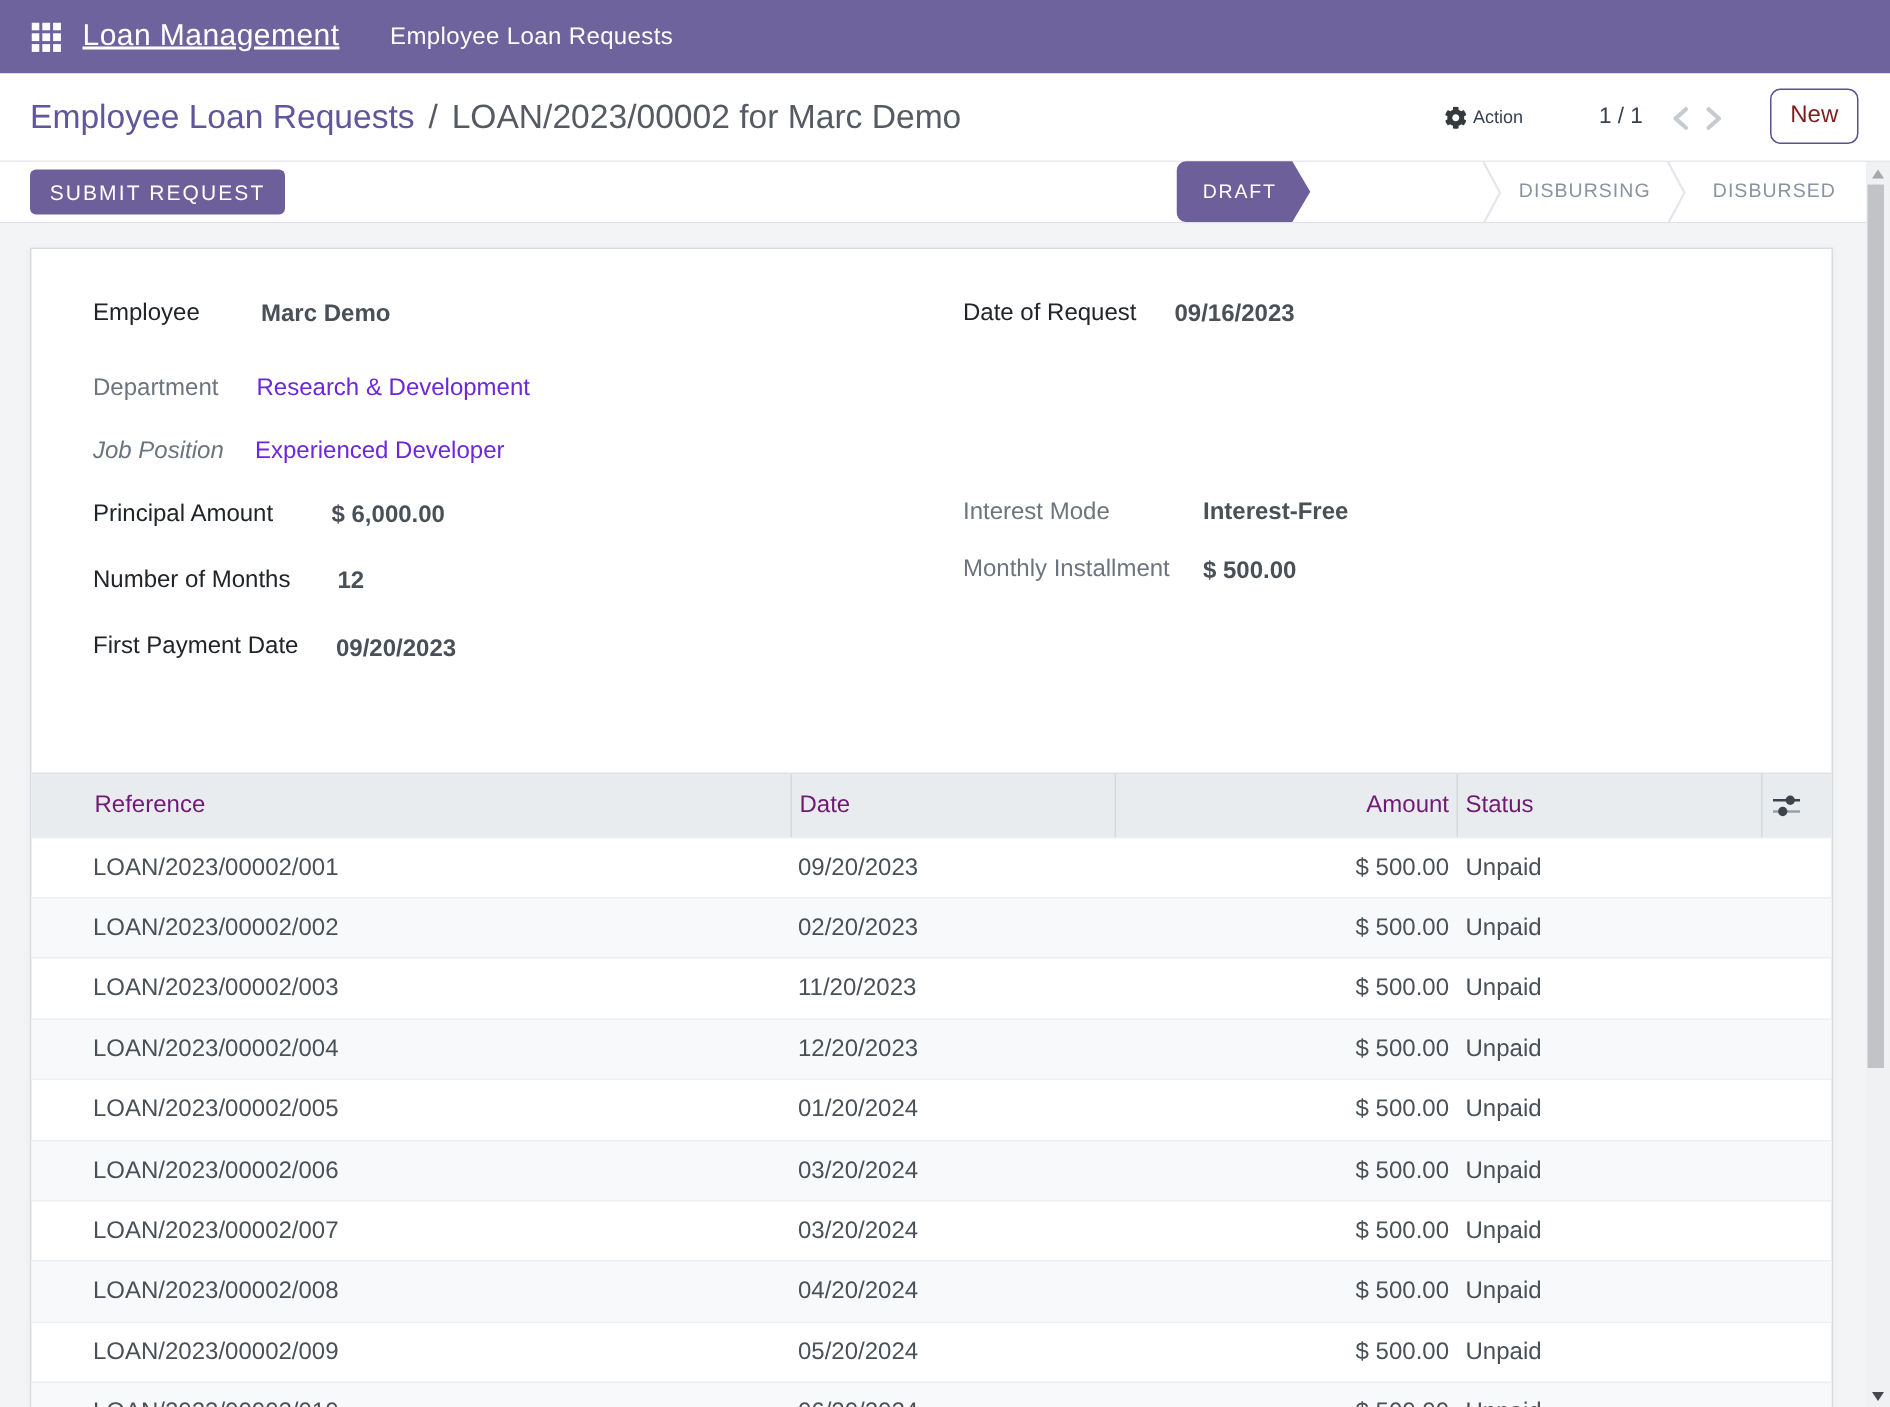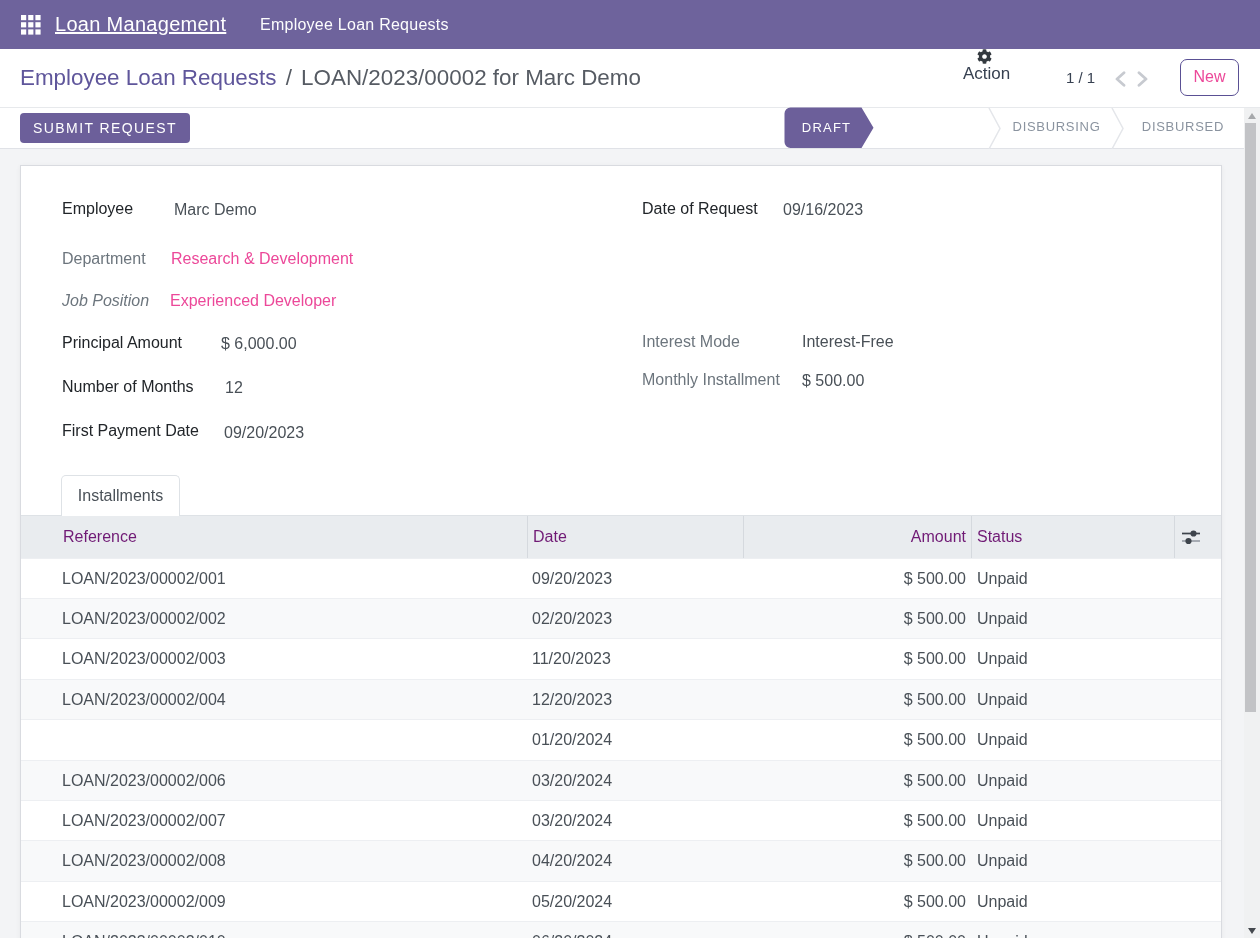--- a/index.html
+++ b/index.html
@@ -9,42 +9,42 @@
   
   #navbar { position:absolute; left:0; top:0; width:1260px; height:49px; background:#6e639c; }
   #navbar .brand { position:absolute; left:55px; top:0; line-height:49px; font-size:20px; letter-spacing:0.3px; color:#fff;text-decoration:underline; }
   #navbar .submenu { position:absolute; left:260px; top:0; line-height:50px; font-size:16px; letter-spacing:0.25px; color:#fdfdfd; }
 
   
   #cpanel { position:absolute; left:0; top:49px; width:1260px; height:59px; background:#fff; border-bottom:1px solid #e7e9ec; }
   .breadcrumb { position:absolute; left:20px; top:0; line-height:58px; font-size:22.4px; white-space:nowrap; }
   .breadcrumb a { color:#5f569b; text-decoration:none; }
   .breadcrumb .cur { color:#565b63; }
-  .cp-action { position:absolute; left:963px; top:0; height:58px; display:flex; align-items:center; font-size:17px; color:#374151;flex-direction:column; }
+  .cp-action { position:absolute; left:963px; top:0; height:58px; display:flex; align-items:center; font-size:12px; color:#374151; }
   .cp-action svg { margin-right:4px; }
   .pager { position:absolute; left:1066px; top:0; line-height:58px; font-size:15px; color:#374151; }
   .chev { position:absolute; }
-  #btn-new { position:absolute; left:1180px; top:10px; width:59px; height:37px; border:1.5px solid #5a5094; border-radius:7px; background:#fff; color:#ec4899; font-size:16px; text-align:center; line-height:34px; }
+  #btn-new { position:absolute; left:1180px; top:10px; width:59px; height:37px; border:1.5px solid #5a5094; border-radius:7px; background:#fff; color:#7f1d1d; font-size:16px; text-align:center; line-height:34px; }
 
   
   #statusrow { position:absolute; left:0; top:108px; width:1260px; height:41px; background:#fff; border-bottom:1px solid #e0e2e7; }
   #btn-submit { position:absolute; left:20px; top:5px; width:170px; height:30px; background:#6c5f9a; border-radius:4px; color:#fff; font-size:14px; letter-spacing:1.4px; line-height:30px; text-align:center; }
   .st-label { position:absolute; top:0; height:40px; line-height:38px; font-size:13px; letter-spacing:0.7px; color:#8a939f; text-align:center; }
   .st-sep { position:absolute; top:0; }
 
   
   #content { position:absolute; left:0; top:149px; width:1260px; height:789px; background:#f3f4f6; }
   #sheet { position:absolute; left:20px; top:16px; width:1202px; height:800px; background:#fff; border:1px solid #d9dbe0; box-shadow:0 1px 5px rgba(0,0,0,.05); }
 
   
   .frow { position:absolute; font-size:16px; line-height:22px; white-space:nowrap; }
   .lab  { color:#212529; }
   .labm { color:#6c757d; }
-  .val  { color:#495057; }
-  .vlink{ color:#ec4899; }
+  .val  { color:#495057;font-weight:bold; }
+  .vlink{ color:#6d28d9; }
 
   
   #tabline { position:absolute; left:0; top:349px; width:1200px; border-bottom:1px solid #dee2e6; }
   #tab { position:absolute; left:40px; top:309px; width:119px; height:41px; background:#fff; border:1px solid #dee2e6; border-bottom:0; border-radius:5px 5px 0 0; font-size:16px; color:#495057; text-align:center; line-height:39px; }
 
   
   #thead { position:absolute; left:0; top:350px; width:1200px; height:41.5px; background:#e9ecef; font-size:16px; color:#701a75; }
   #thead .hsep { position:absolute; top:0; width:1px; height:41.5px; background:#d5d9de; }
   #thead div.htxt { position:absolute; top:0; line-height:41px; }
   .trow { position:absolute; left:0; width:1200px; height:40.4px; border-top:1px solid #edeff2; font-size:16px; color:#495057; }
@@ -130,21 +130,20 @@
     <div class="frow val" style="left:203px; top:256px;">09/20/2023</div>
 
     <div class="frow lab" style="left:621px; top:32px;">Date of Request</div>
     <div class="frow val" style="left:762px; top:33px;">09/16/2023</div>
     <div class="frow labm" style="left:621px; top:165px;">Interest Mode</div>
     <div class="frow val" style="left:781px; top:165px;">Interest-Free</div>
     <div class="frow labm" style="left:621px; top:203px;">Monthly Installment</div>
     <div class="frow val" style="left:781px; top:204px;">$ 500.00</div>
 
     <div id="tabline"></div>
-    <div id="tab">Installments</div>
 
     <div id="thead">
       <div class="htxt" style="left:42px;">Reference</div>
       <div class="htxt" style="left:512px;">Date</div>
       <div class="htxt" style="left:722px; width:223px; text-align:right;">Amount</div>
       <div class="htxt" style="left:956px;">Status</div>
       <div class="hsep" style="left:506px;"></div>
       <div class="hsep" style="left:722px;"></div>
       <div class="hsep" style="left:950px;"></div>
       <div class="hsep" style="left:1153px;"></div>
@@ -174,20 +173,21 @@
         <div class="c" style="left:722px; width:223px; text-align:right;">$ 500.00</div>
         <div class="c" style="left:956px;">Unpaid</div>
       </div>
     <div class="trow alt" style="top:512.7px;">
         <div class="c" style="left:41px;">LOAN/2023/00002/004</div>
         <div class="c" style="left:511px;">12/20/2023</div>
         <div class="c" style="left:722px; width:223px; text-align:right;">$ 500.00</div>
         <div class="c" style="left:956px;">Unpaid</div>
       </div>
     <div class="trow" style="top:553.1px;">
+        <div class="c" style="left:41px;">LOAN/2023/00002/005</div>
         <div class="c" style="left:511px;">01/20/2024</div>
         <div class="c" style="left:722px; width:223px; text-align:right;">$ 500.00</div>
         <div class="c" style="left:956px;">Unpaid</div>
       </div>
     <div class="trow alt" style="top:593.5px;">
         <div class="c" style="left:41px;">LOAN/2023/00002/006</div>
         <div class="c" style="left:511px;">03/20/2024</div>
         <div class="c" style="left:722px; width:223px; text-align:right;">$ 500.00</div>
         <div class="c" style="left:956px;">Unpaid</div>
       </div>

